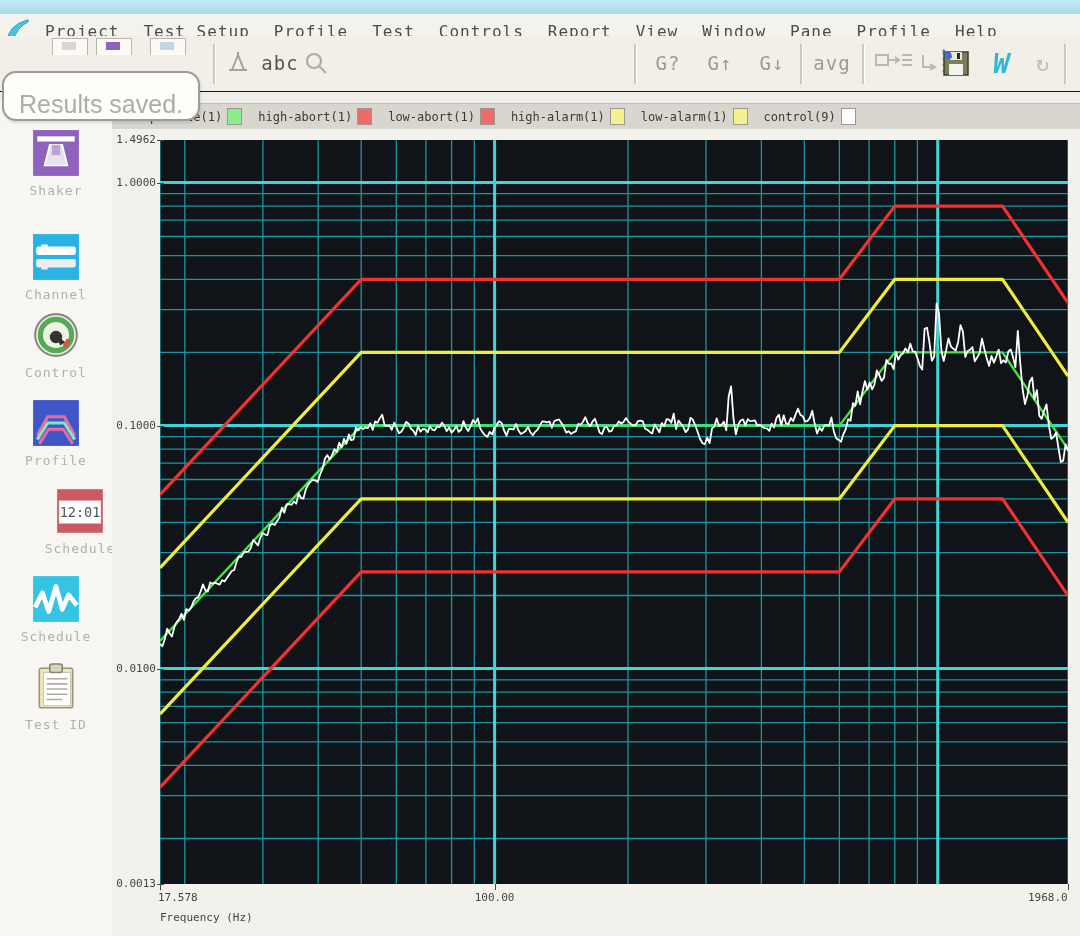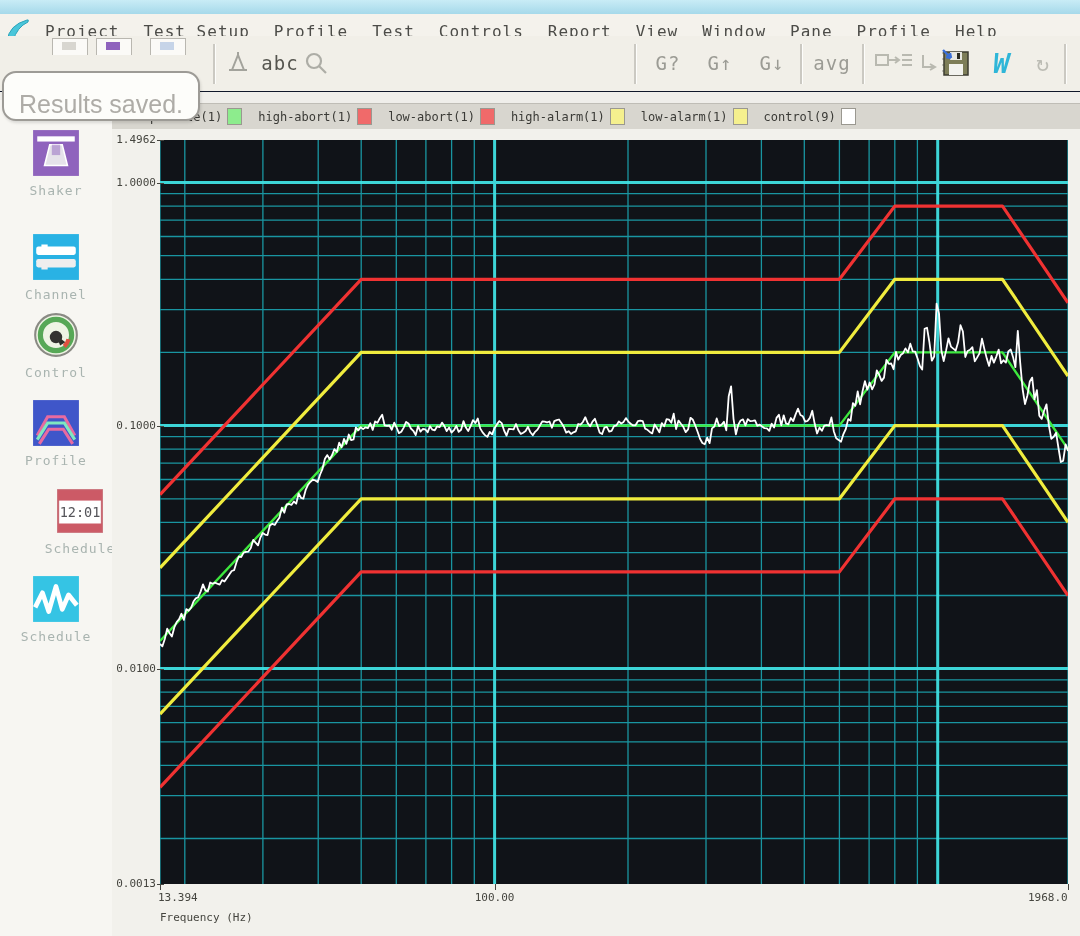--- a/index.html
+++ b/index.html
@@ -227,20 +227,29 @@
           <text x="24" y="30" text-anchor="middle" font-family="DejaVu Sans Mono,monospace" font-size="13" fill="#55555a">12:01</text>
         </svg>
         <div class="side-label">Schedule</div>
       </div>
       <div class="side-item" style="top: 474px;">
         <svg class="side-icon" viewBox="0 0 48 48">
           <rect x="2" y="2" width="44" height="44" fill="#35c4e4"></rect>
           <path d="M4 32 L11 18 L17 36 L24 12 L30 34 L36 20 L44 30" stroke="#ffffff" stroke-width="4.5" fill="none" stroke-linejoin="round"></path>
         </svg>
         <div class="side-label">Schedule</div>
+      </div>
+      <div class="side-item" style="top: 562px;">
+        <svg class="side-icon" viewBox="0 0 48 48">
+          <rect x="8" y="6" width="32" height="38" rx="2" fill="#efe9b8" stroke="#9a9480" stroke-width="1.5"></rect>
+          <rect x="12" y="10" width="26" height="32" fill="#ffffff" stroke="#c9c4ae" stroke-width="1"></rect>
+          <rect x="18" y="2" width="12" height="8" rx="2" fill="#d8d4c2" stroke="#8a8574" stroke-width="1.5"></rect>
+          <path d="M15 16 H35 M15 21 H35 M15 26 H35 M15 31 H35 M15 36 H30" stroke="#b0aca0" stroke-width="1.5"></path>
+        </svg>
+        <div class="side-label">Test ID</div>
       </div>
     </div>
 
   <div id="chart-panel">
     <div id="plot">
         <svg width="908" height="744" viewBox="0 0 908 744">
           <rect x="0" y="0" width="908" height="744" fill="#101318"></rect>
           <g stroke="#1ba4b0" stroke-width="1.3" opacity="0.9">
             <line x1="24.8" y1="0" x2="24.8" y2="744"></line>
             <line x1="102.9" y1="0" x2="102.9" y2="744"></line>
@@ -305,20 +314,20 @@
       <div class="ytick-mark" style="top: 11px;"></div>
       <div class="ytick-label" style="top: 46.532px;">1.0000</div>
       <div class="ytick-mark" style="top: 53.532px;"></div>
       <div class="ytick-label" style="top: 289.586px;">0.1000</div>
       <div class="ytick-mark" style="top: 296.586px;"></div>
       <div class="ytick-label" style="top: 532.64px;">0.0100</div>
       <div class="ytick-mark" style="top: 539.64px;"></div>
       <div class="ytick-label" style="top: 748px;">0.0013</div>
       <div class="ytick-mark" style="top: 755px;"></div>
       <div class="xtick-mark" style="left: 48px; top: 755px;"></div>
-      <div class="xtick-label" style="top: 762px; left: 46px;">13.394</div>
+      <div class="xtick-label" style="top: 762px; left: 46px;">17.578</div>
       <div class="xtick-mark" style="left: 382.577px; top: 755px;"></div>
       <div class="xtick-label" style="top: 762px; left: 352.577px; width: 60px; text-align: center;">100.00</div>
       <div class="xtick-mark" style="left: 956px; top: 755px;"></div>
       <div class="xtick-label" style="top: 762px; left: 916px;">1968.0</div>
     </div>
 
 </div>
 
 </body></html>

